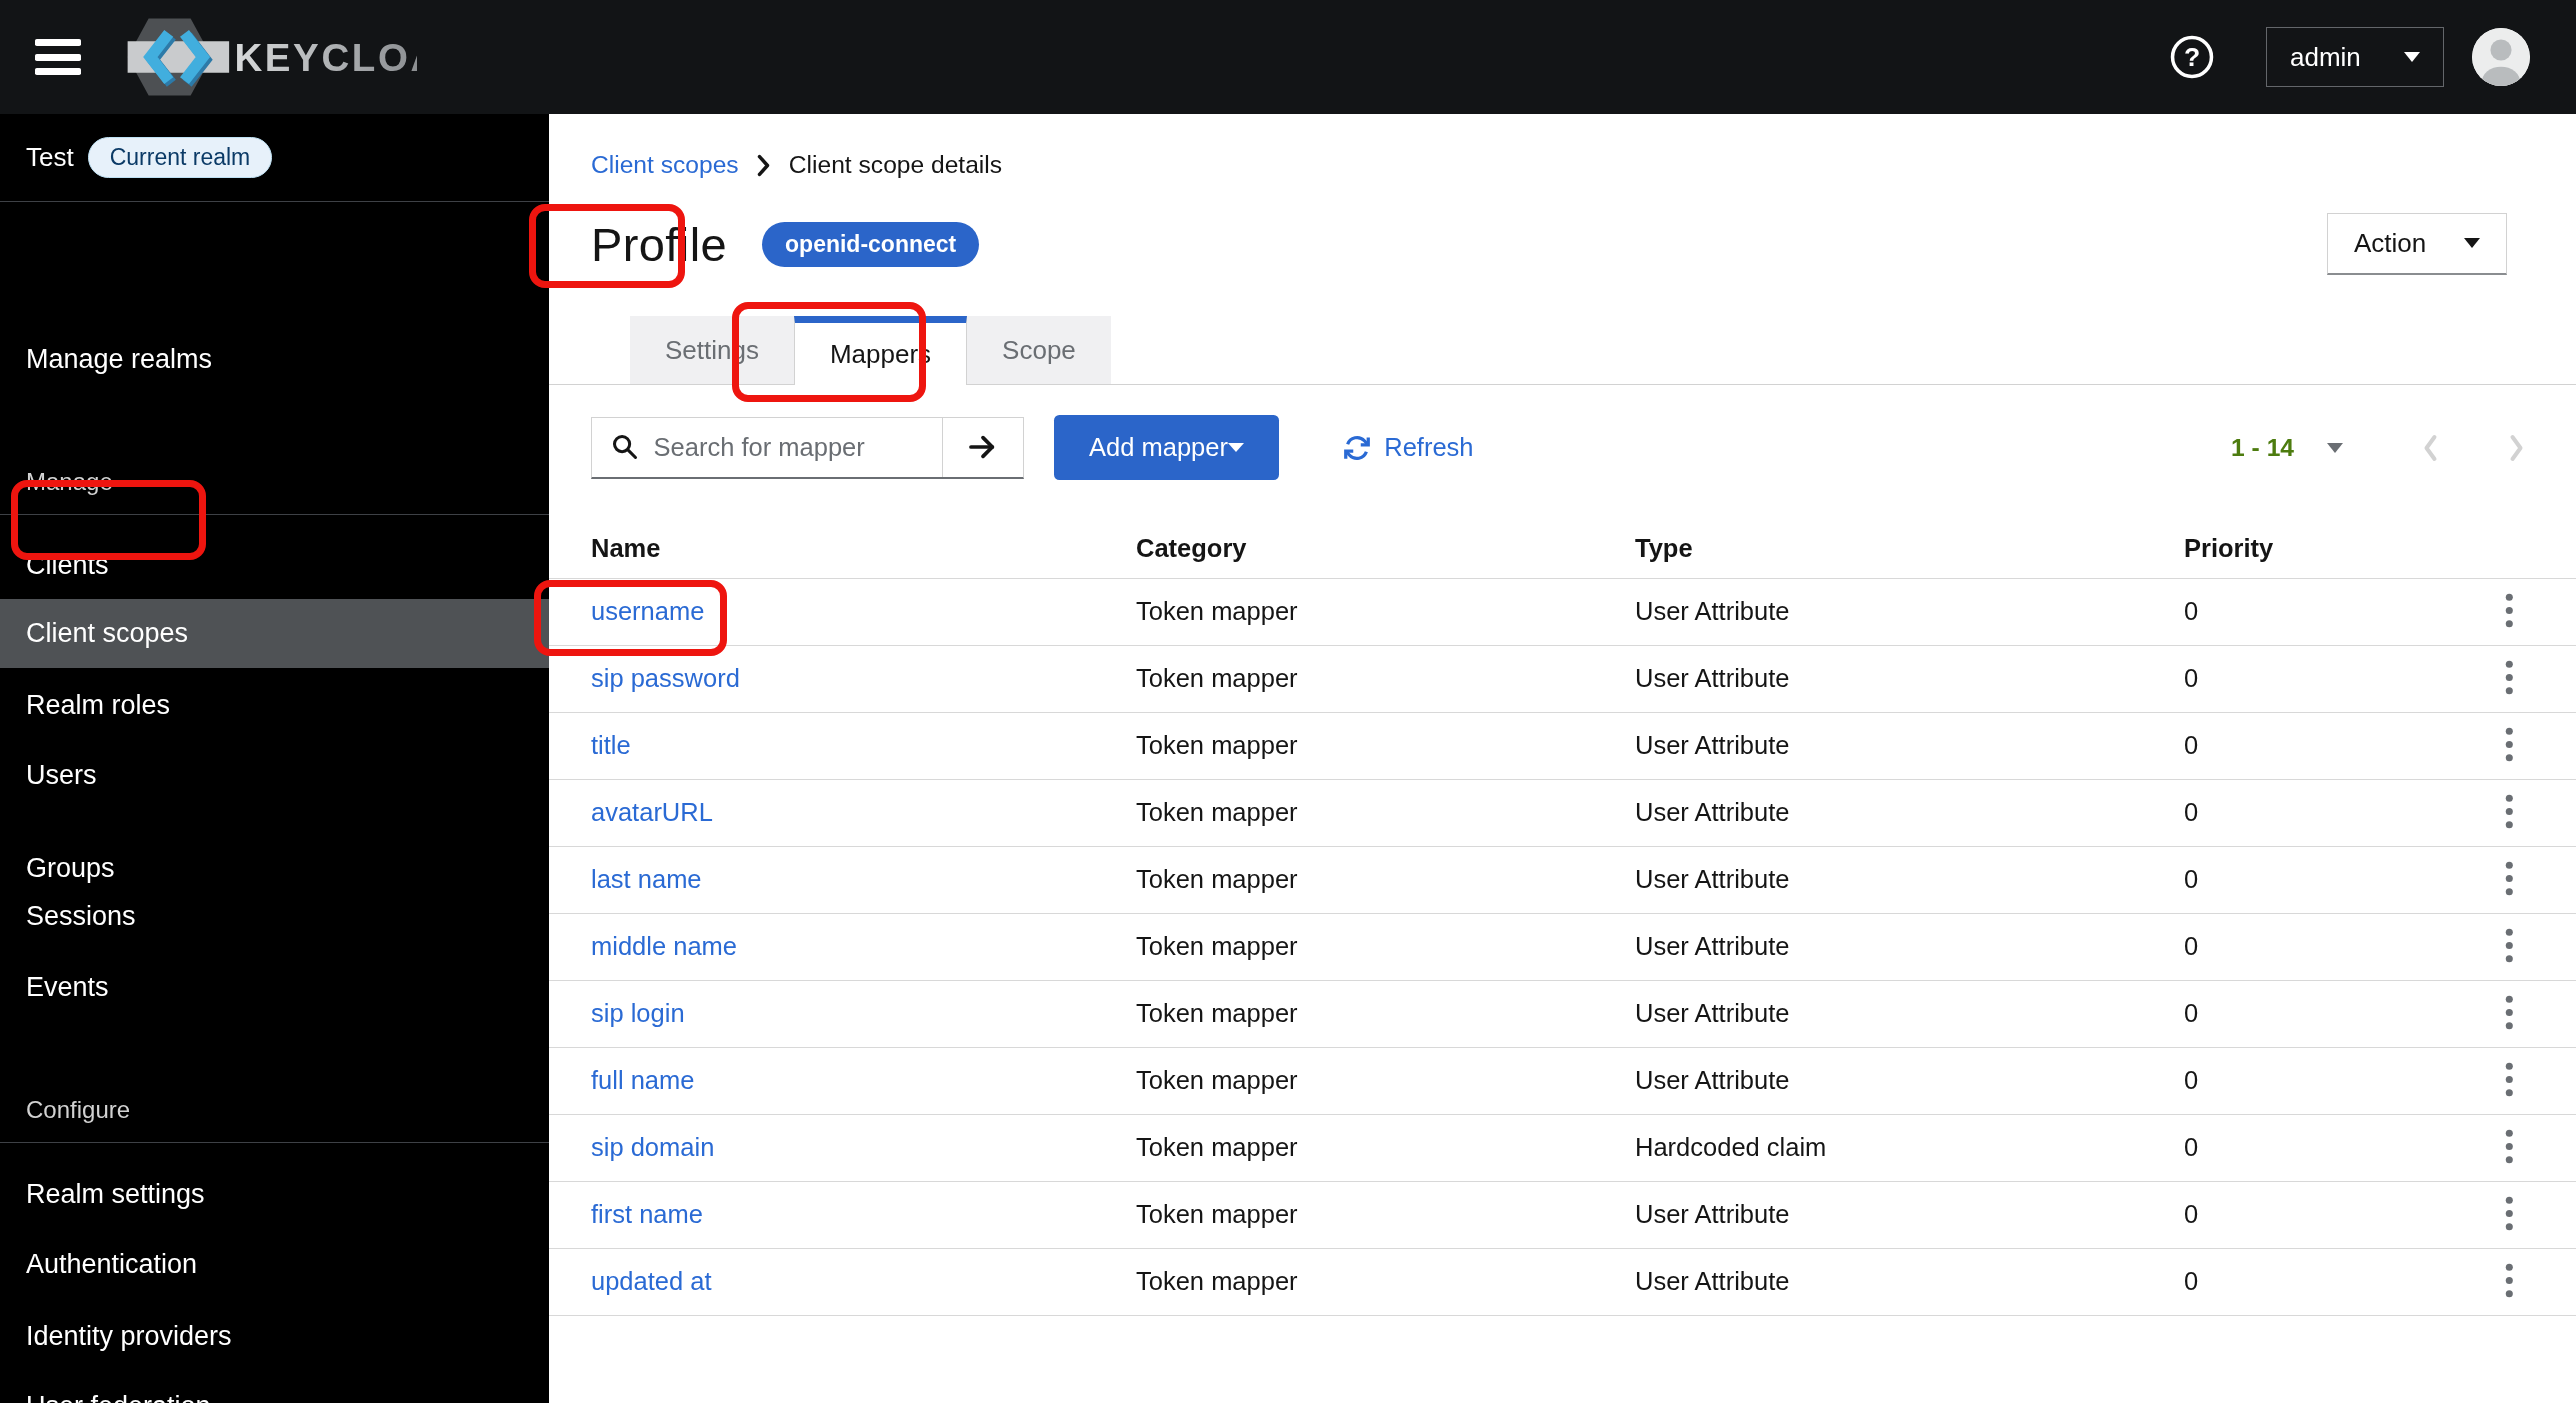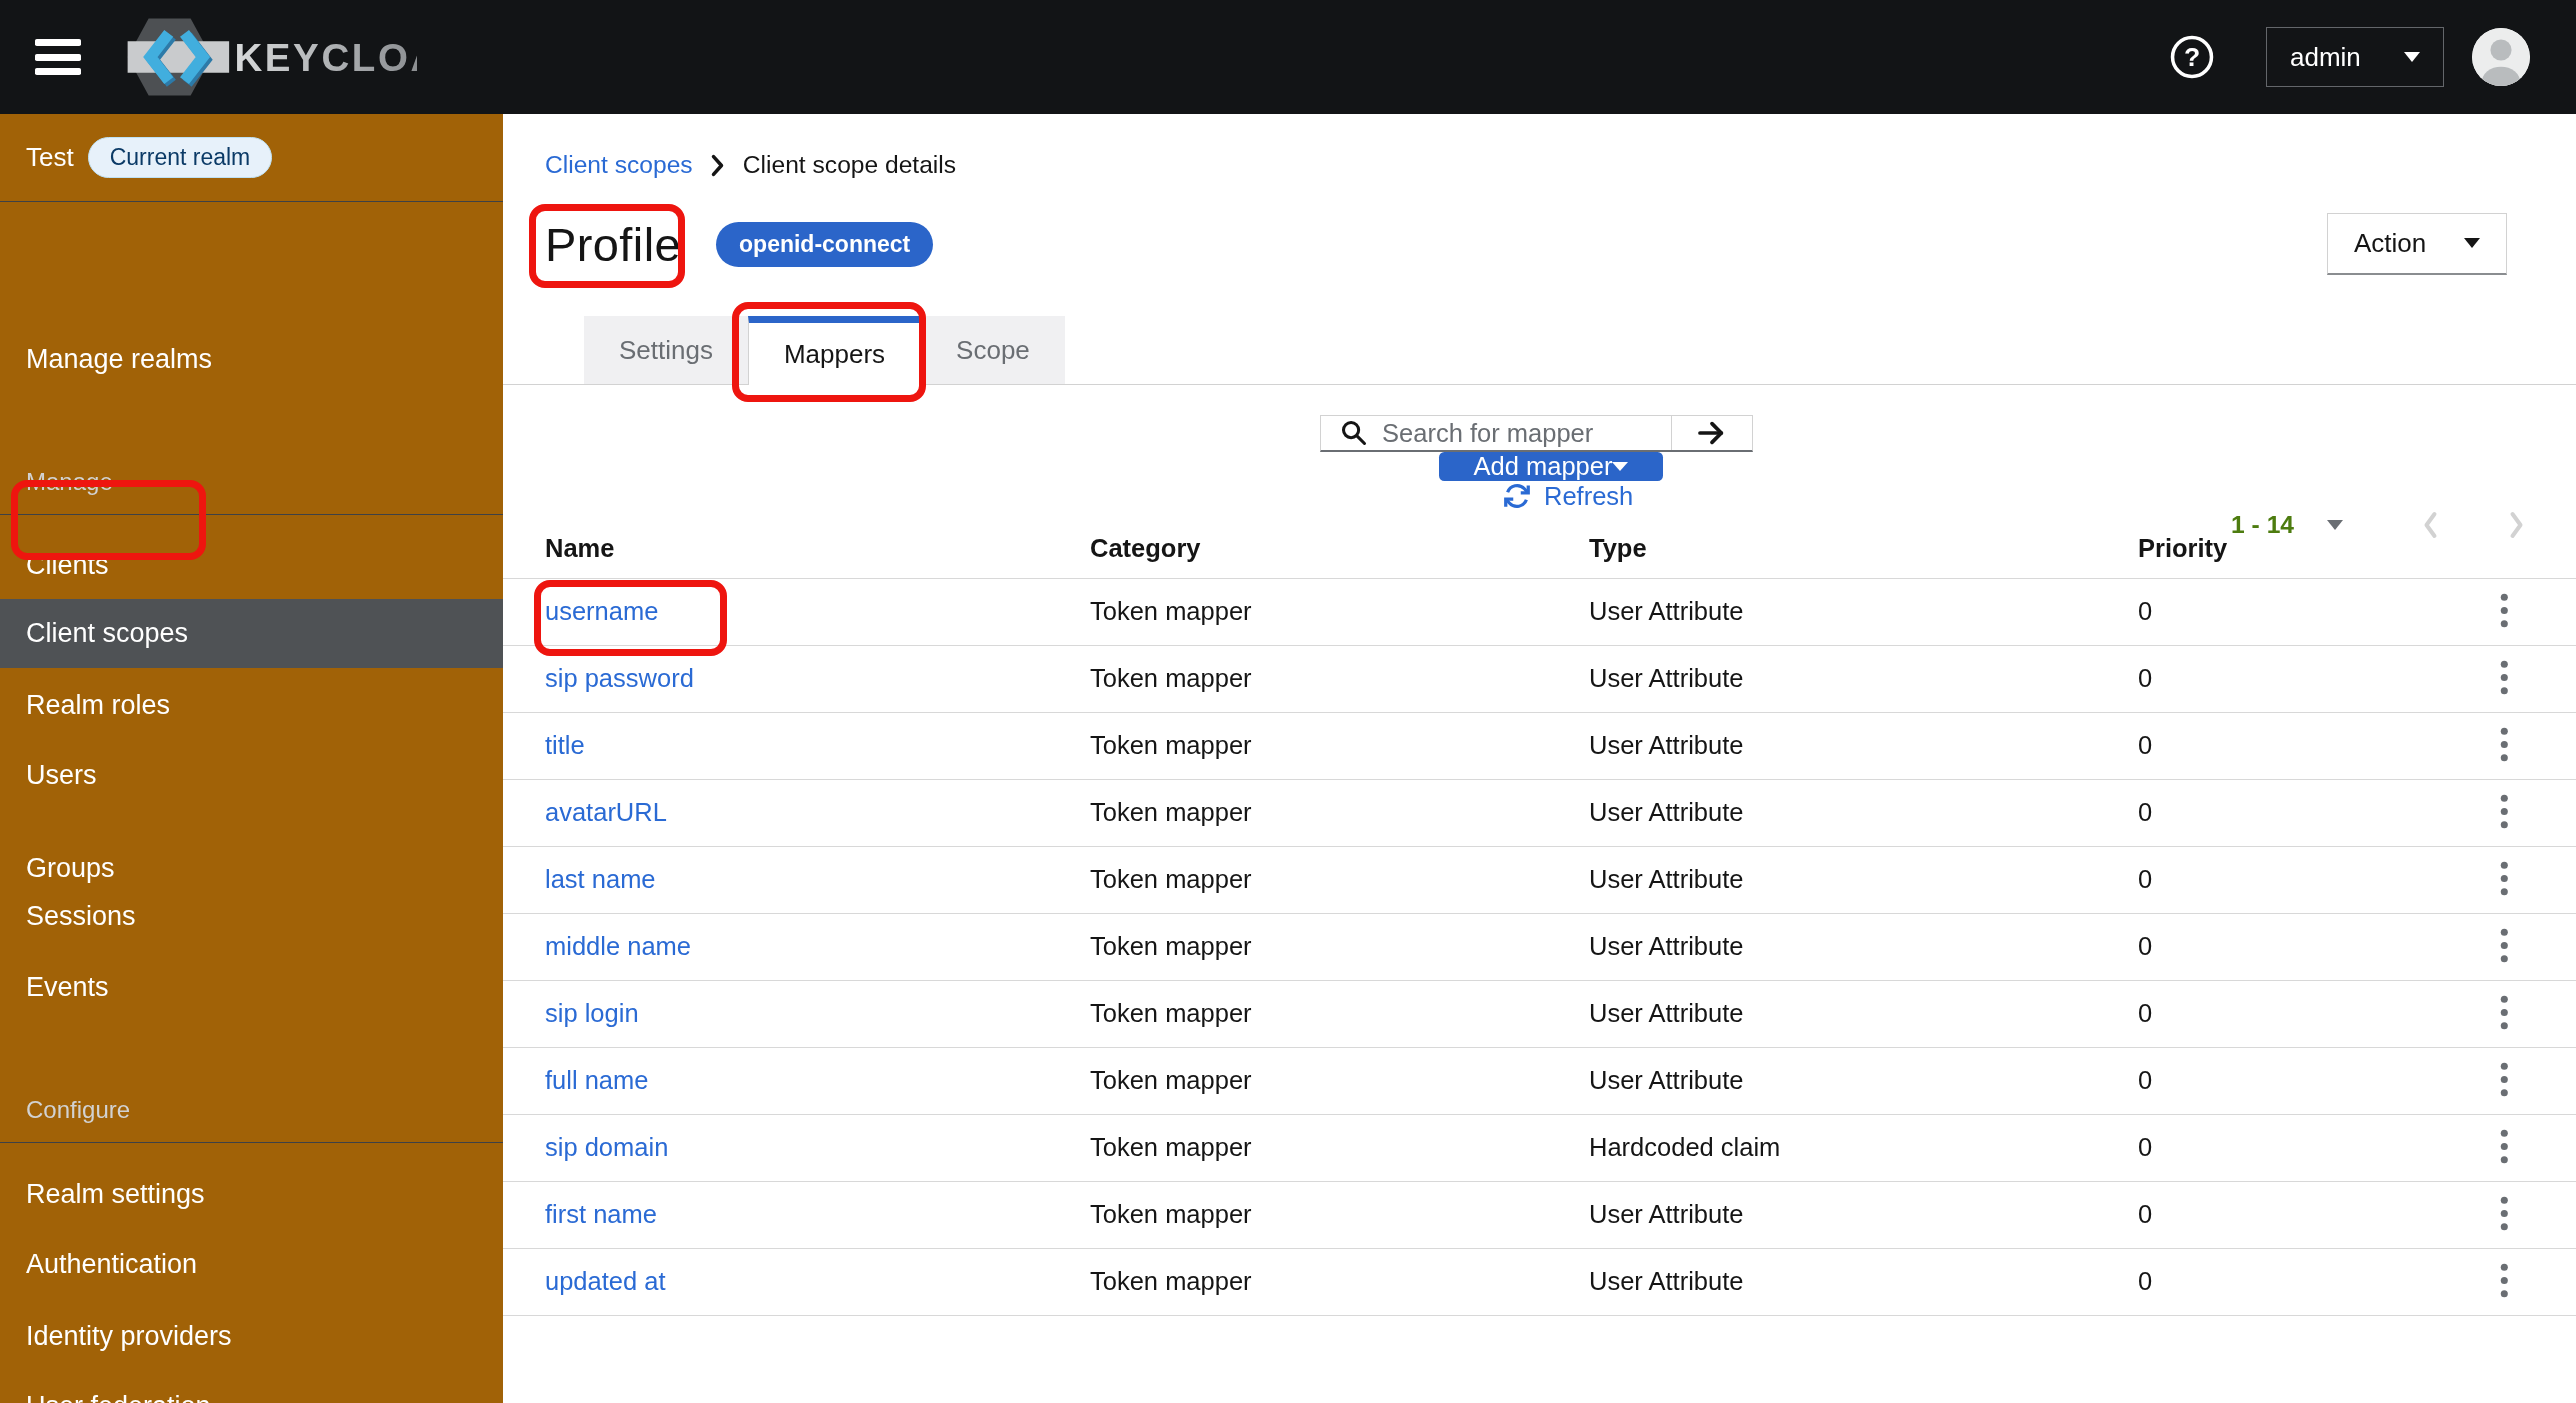--- a/index.html
+++ b/index.html
@@ -20,21 +20,21 @@
              justify-content:space-between; padding:0 23px; cursor:pointer; }
   .user-dd .label { color:#fff; font-size:26px; }
   .avatar { width:58px; height:58px; border-radius:50%; overflow:hidden; background:#eceded; margin-left:28px; cursor:pointer; flex:none; }
 
   .caret-down { width:0; height:0; border-left:8.8px solid transparent; border-right:8.8px solid transparent; border-top:10.6px solid #fff; }
   .caret-down.dark { border-top-color:#151515; }
   .caret-down.grey { border-top-color:#6a6e73; }
 
   
   .layout { display:flex; height:1289px; }
-  .sidebar { width:503px; flex:none; background:#a16207; position:relative; color:#fff; }
+  .sidebar { width:549px; flex:none; background:#000000; position:relative; color:#fff; }
   .content { flex:1; min-width:0; position:relative; background:#fff; }
 
   
   .realm-row { position:absolute; top:0; left:0; right:0; height:88px; border-bottom:0.9px solid #3e4146;
                display:flex; align-items:center; padding-left:26px; cursor:pointer; }
   .realm-name { font-size:26px; color:#fff; }
   .realm-badge { margin-left:14px; font-size:23px; color:#0b3a66; background:#e7f1fa; border:1.8px solid #bee1f4;
                  border-radius:35px; padding:6.2px 21px; }
   .nav-item { position:absolute; left:0; right:0; height:69px; display:flex; align-items:center;
               padding-left:26px; font-size:27px; color:#fff; cursor:pointer; }
@@ -57,21 +57,21 @@
 
   
   .tabs { margin-top:29px; height:69px; display:flex; padding-left:81px; position:relative; }
   .tabs::after { content:""; position:absolute; left:0; right:0; bottom:0; height:0.9px; background:#d2d2d2; }
   .tab { display:flex; align-items:center; padding:12px 35px; font-size:26px; background:#f0f0f2; color:#6a6e73;
          cursor:pointer; position:relative; }
   .tab.active { background:#fff; color:#151515; border-top:7px solid #2b65c9; border-left:0.9px solid #d2d2d2;
                 border-right:0.9px solid #d2d2d2; z-index:2; }
 
   
-  .toolbar { margin-top:30px; height:65px; display:flex; align-items:center; padding:0 49px 0 42px;flex-direction:column; }
+  .toolbar { margin-top:30px; height:65px; display:flex; align-items:center; padding:0 49px 0 42px; }
   .searchbox { width:433px; height:62px; border:0.9px solid #d2d2d2; border-bottom:2.6px solid #6a6e73;
                display:flex; align-items:center; background:#fff; }
   .searchbox .mag { margin:0 12.3px 0 19.3px; display:flex; flex:none; }
   .searchbox input { flex:1; min-width:0; border:none; outline:none; font-size:25.5px; color:#151515;
                      font-family:"Liberation Sans",sans-serif; background:transparent; }
   .searchbox input::placeholder { color:#6a6e73; }
   .search-go { width:81px; align-self:stretch; border:none; border-left:0.9px solid #d2d2d2; background:#fff;
                display:flex; align-items:center; justify-content:center; cursor:pointer; flex:none; }
   .primary-btn { margin-left:30px; height:65px; border:none; border-radius:5.3px; background:#2b65c9; color:#fff;
                  font-size:25.5px; font-family:"Liberation Sans",sans-serif; display:flex; align-items:center;

